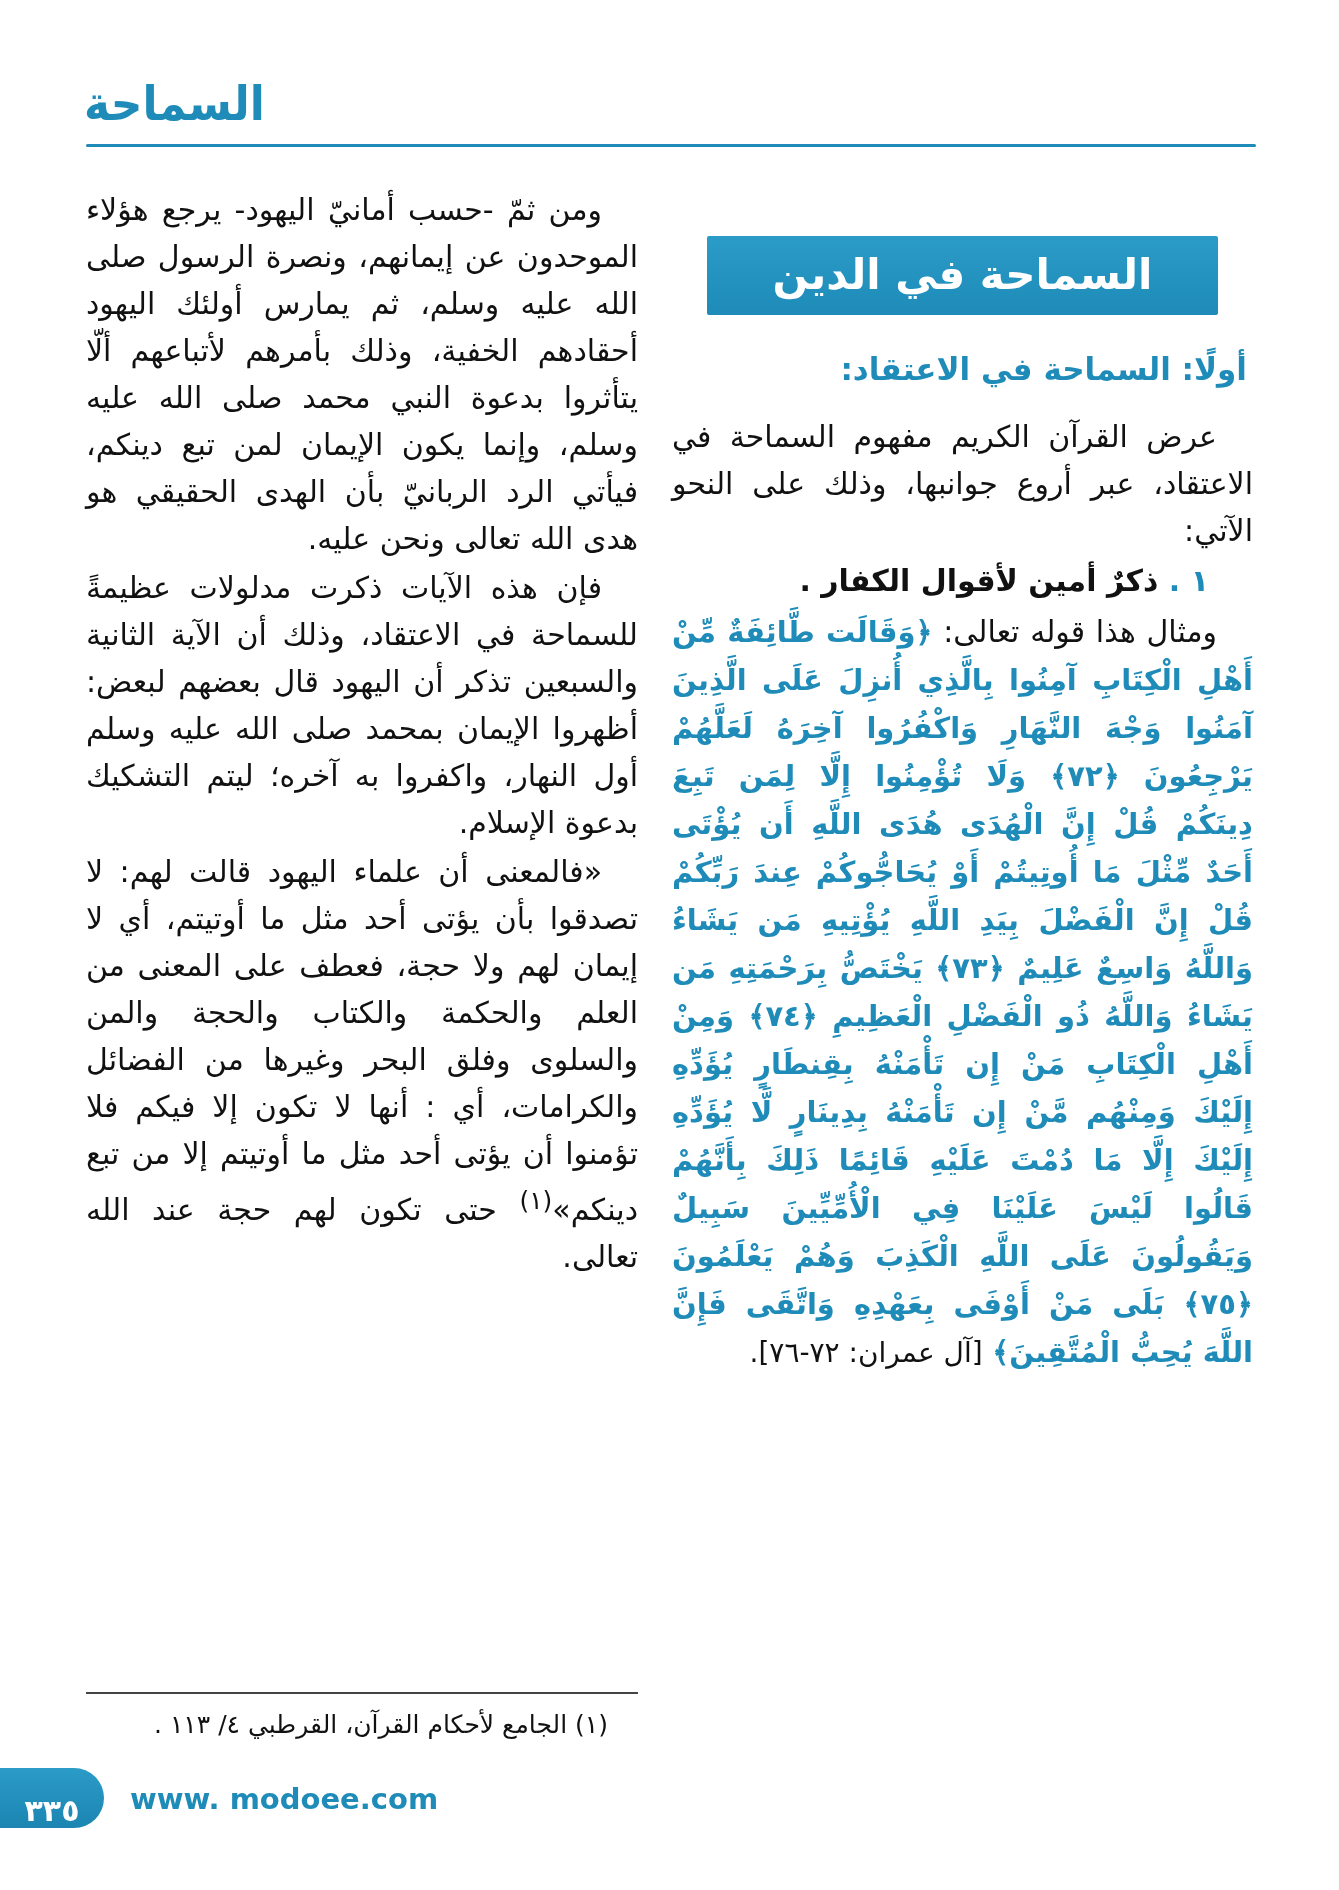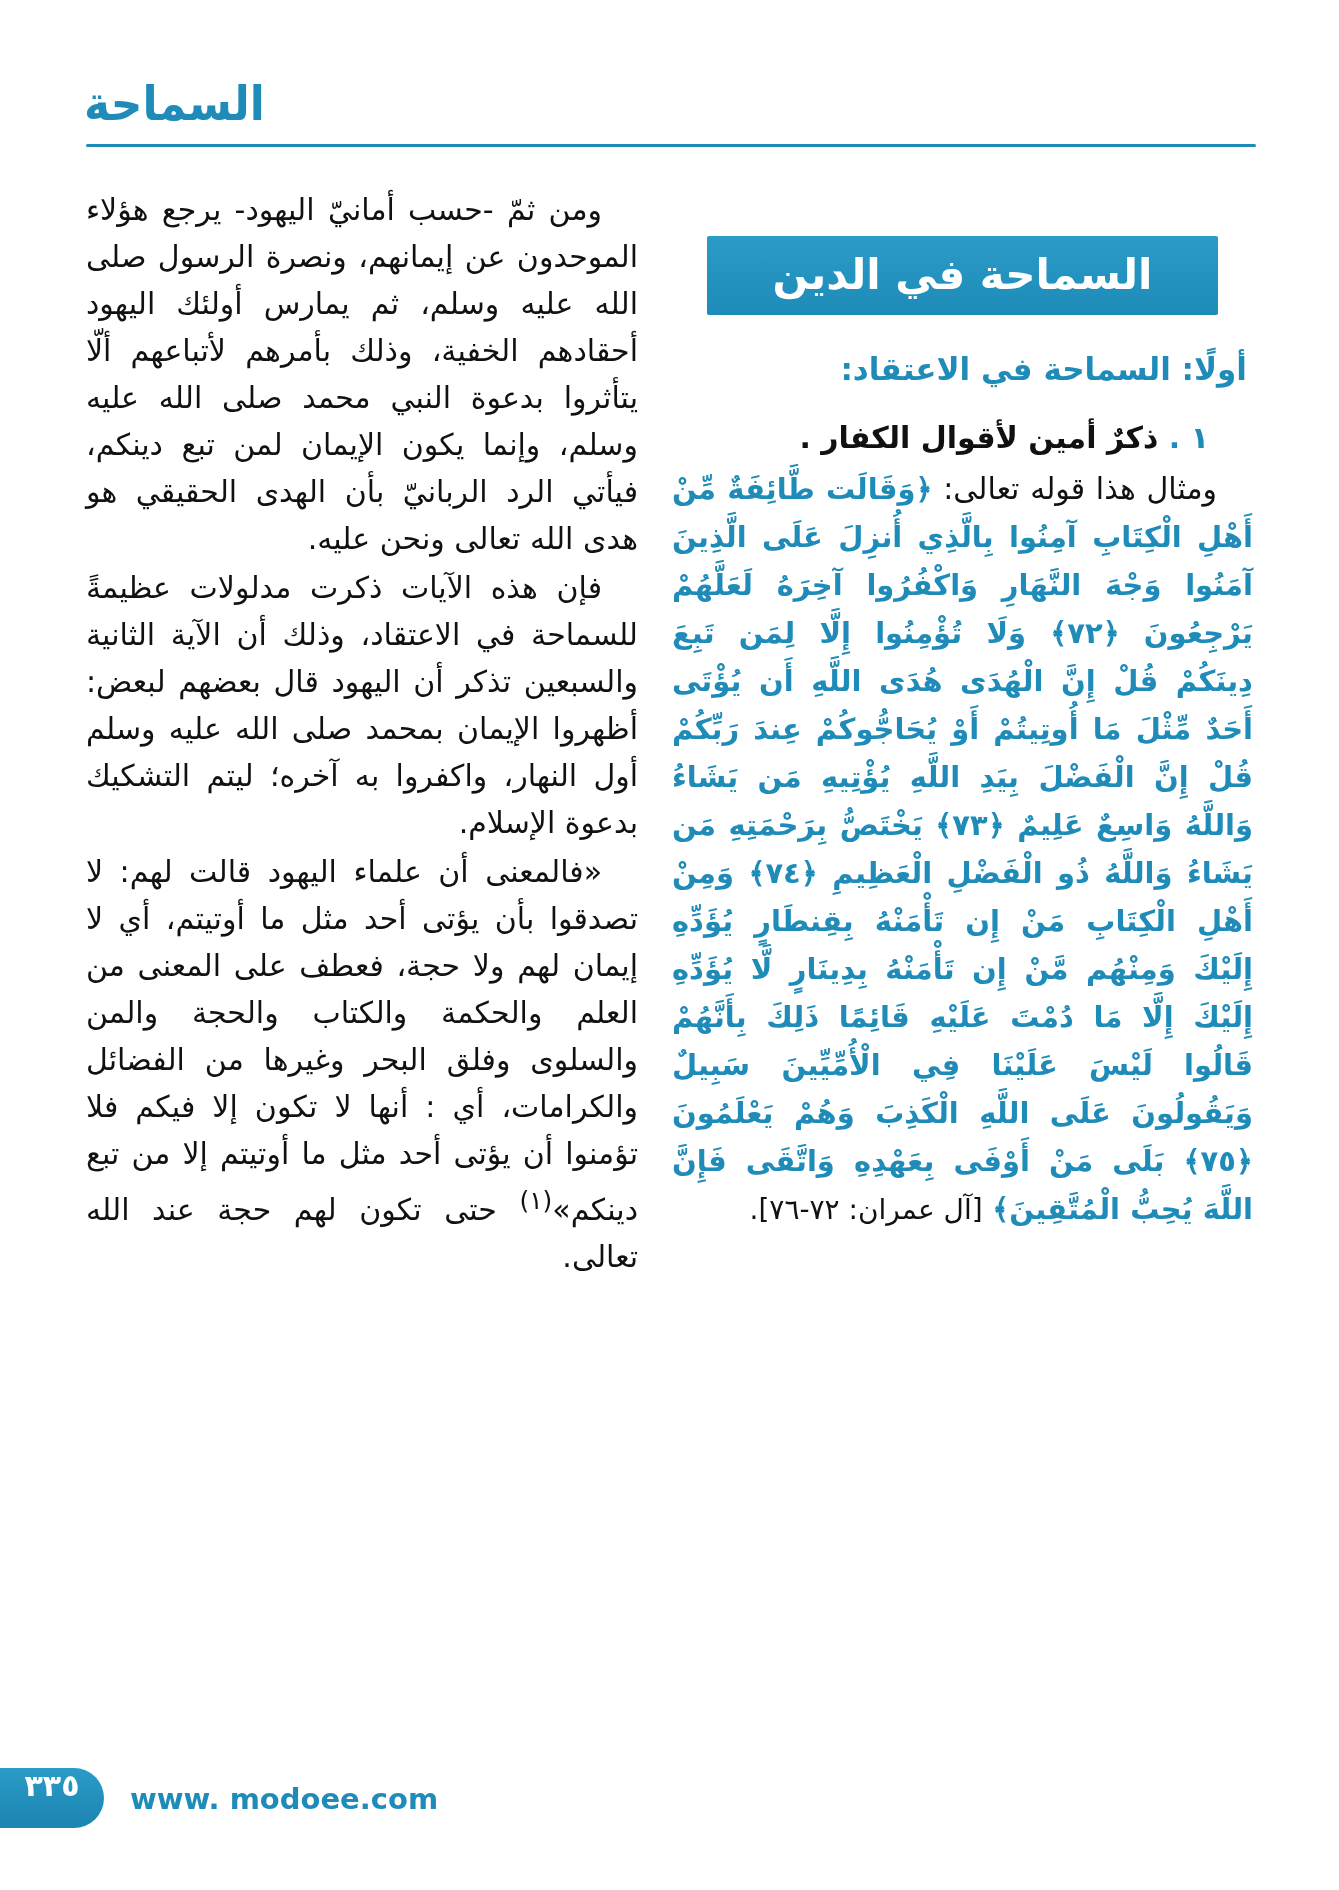--- a/index.html
+++ b/index.html
@@ -122,21 +122,21 @@
   
   .page-pill {
     position: absolute;
     left: 0;
     top: 1768px;
     width: 104px;
     height: 60px;
     background: linear-gradient(#2b9bc7, #1c85b2);
     border-radius: 0 30px 30px 0;
     display: flex;
-    align-items: flex-start;
+    align-items: flex-end;
     justify-content: center;
     color: #ffffff;
     font-size: 30px;
     font-weight: bold;
   }
   .website {
     position: absolute;
     left: 130px;
     top: 1782px;
     color: #1e8bb8;
@@ -155,20 +155,21 @@
 
   <div class="columns">
 
     <section class="col col-right">
       <div class="title-box">
         <span>السماحة في الدين</span>
       </div>
 
       <h2 class="subtitle">أولًا: السماحة في الاعتقاد:</h2>
 
+      <p class="body-par">عرض القرآن الكريم مفهوم السماحة في الاعتقاد، عبر أروع جوانبها، وذلك على النحو الآتي:</p>
 
       <p class="point-line">
         <span class="point-num">١ .</span>
         <span>ذكرٌ أمين لأقوال الكفار .</span>
       </p>
 
 
       <p class="verse-para">
         <span>ومثال هذا قوله تعالى: </span>
         <span class="verse-text">﴿وَقَالَت طَّائِفَةٌ مِّنْ أَهْلِ الْكِتَابِ آمِنُوا بِالَّذِي أُنزِلَ عَلَى الَّذِينَ آمَنُوا وَجْهَ النَّهَارِ وَاكْفُرُوا آخِرَهُ لَعَلَّهُمْ يَرْجِعُونَ ﴿٧٢﴾ وَلَا تُؤْمِنُوا إِلَّا لِمَن تَبِعَ دِينَكُمْ قُلْ إِنَّ الْهُدَى هُدَى اللَّهِ أَن يُؤْتَى أَحَدٌ مِّثْلَ مَا أُوتِيتُمْ أَوْ يُحَاجُّوكُمْ عِندَ رَبِّكُمْ قُلْ إِنَّ الْفَضْلَ بِيَدِ اللَّهِ يُؤْتِيهِ مَن يَشَاءُ وَاللَّهُ وَاسِعٌ عَلِيمٌ ﴿٧٣﴾ يَخْتَصُّ بِرَحْمَتِهِ مَن يَشَاءُ وَاللَّهُ ذُو الْفَضْلِ الْعَظِيمِ ﴿٧٤﴾ وَمِنْ أَهْلِ الْكِتَابِ مَنْ إِن تَأْمَنْهُ بِقِنطَارٍ يُؤَدِّهِ إِلَيْكَ وَمِنْهُم مَّنْ إِن تَأْمَنْهُ بِدِينَارٍ لَّا يُؤَدِّهِ إِلَيْكَ إِلَّا مَا دُمْتَ عَلَيْهِ قَائِمًا ذَلِكَ بِأَنَّهُمْ قَالُوا لَيْسَ عَلَيْنَا فِي الْأُمِّيِّينَ سَبِيلٌ وَيَقُولُونَ عَلَى اللَّهِ الْكَذِبَ وَهُمْ يَعْلَمُونَ ﴿٧٥﴾ بَلَى مَنْ أَوْفَى بِعَهْدِهِ وَاتَّقَى فَإِنَّ اللَّهَ يُحِبُّ الْمُتَّقِينَ﴾</span>
@@ -181,19 +182,23 @@
 
       <p class="body-par">فإن هذه الآيات ذكرت مدلولات عظيمةً للسماحة في الاعتقاد، وذلك أن الآية الثانية والسبعين تذكر أن اليهود قال بعضهم لبعض: أظهروا الإيمان بمحمد صلى الله عليه وسلم أول النهار، واكفروا به آخره؛ ليتم التشكيك بدعوة الإسلام.</p>
 
       <p class="body-par">
         <span>«فالمعنى أن علماء اليهود قالت لهم: لا تصدقوا بأن يؤتى أحد مثل ما أوتيتم، أي لا إيمان لهم ولا حجة، فعطف على المعنى من العلم والحكمة والكتاب والحجة والمن والسلوى وفلق البحر وغيرها من الفضائل والكرامات، أي : أنها لا تكون إلا فيكم فلا تؤمنوا أن يؤتى أحد مثل ما أوتيتم إلا من تبع دينكم»</span><sup>(١)</sup><span> حتى تكون لهم حجة عند الله تعالى.</span>
       </p>
 
     </section>
   </div>
 
+  <div class="footnote-area">
+    <div class="footnote-rule"></div>
+    <div class="footnote-text">(١) الجامع لأحكام القرآن، القرطبي ٤/ ١١٣ .</div>
+  </div>
 
   <div class="page-pill">
     <span>٣٣٥</span>
   </div>
   <div class="website">www. modoee.com</div>
 
 </div>
 
 </body></html>

